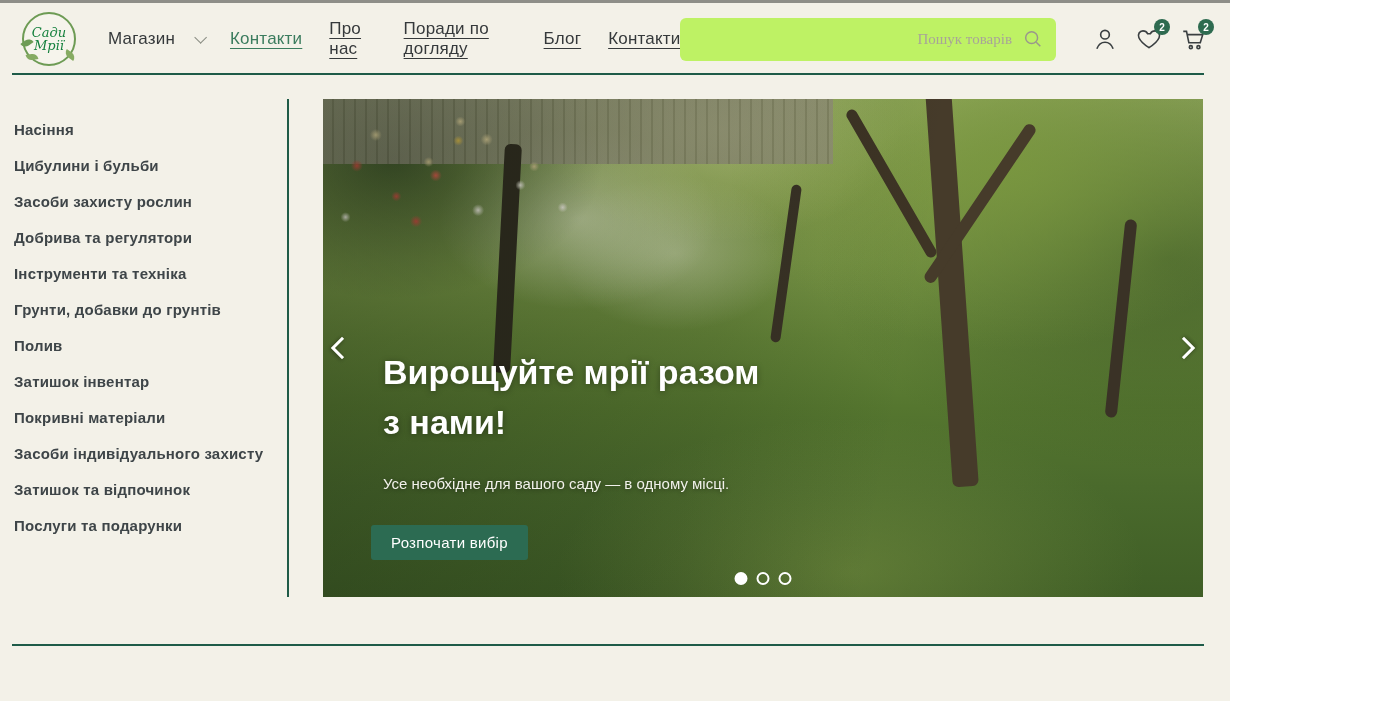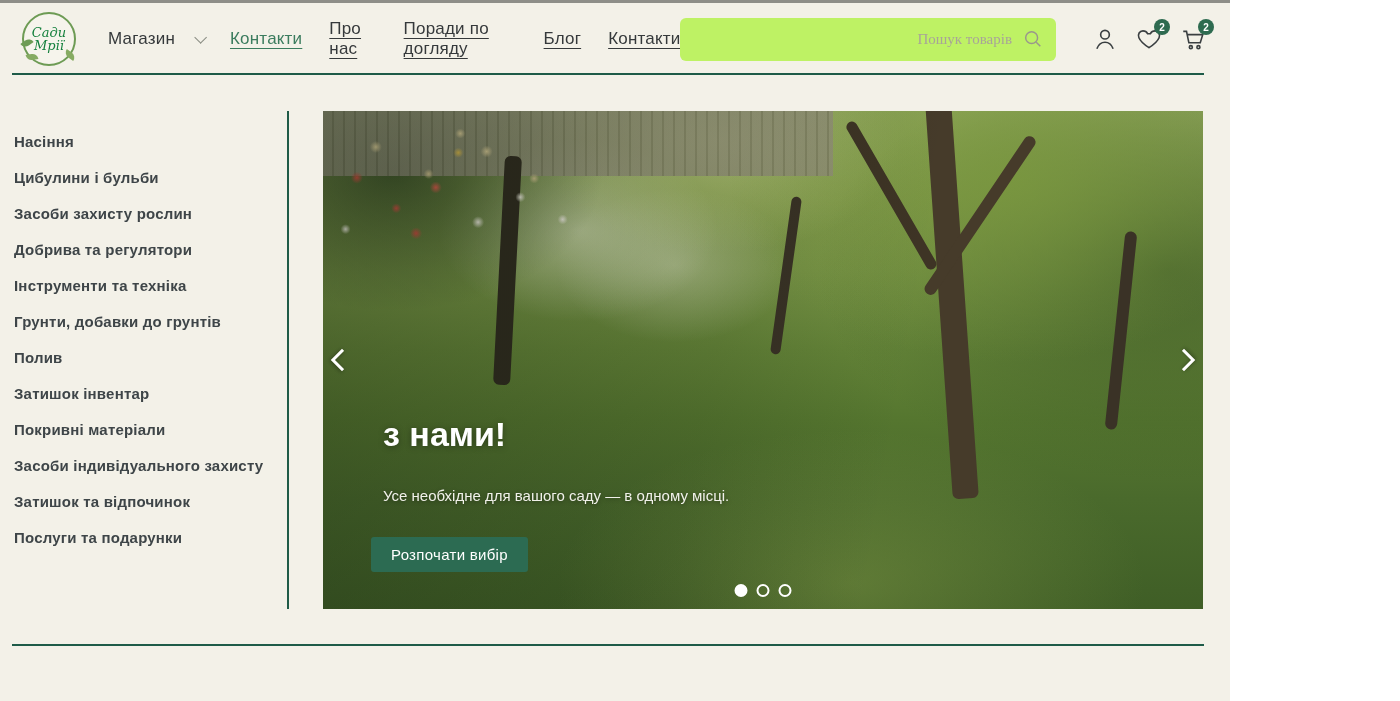--- a/index.html
+++ b/index.html
@@ -40,21 +40,21 @@
   .search-icon { position:absolute; right:12px; top:10px; width:22px; height:22px; cursor:pointer; }
 
   .header-icons { display:flex; align-items:center; gap:18px; margin-left:36px; }
   .icon-btn { position:relative; width:26px; height:26px; cursor:pointer; }
   .icon-btn svg { width:100%; height:100%; stroke:#3a3f41; fill:none; stroke-width:1.5; }
   .badge { position:absolute; top:-7px; right:-8px; width:16px; height:16px; background:#2e6b50;
            border-radius:50%; color:#fff; font-size:10px; font-weight:700;
            display:flex; align-items:center; justify-content:center; }
 
   
-  .main { display:flex; margin-top:36px; }
+  .main { display:flex; margin-top:24px; }
 
   .sidebar { width:289px; height:498px; border-right:2px solid #1f5b47; padding:12px 0 0 14px; }
   .sidebar ul { list-style:none; }
   .sidebar li { height:36px; display:flex; align-items:center; font-size:15px; font-weight:700;
                 color:#3e4548; letter-spacing:.2px; cursor:pointer; }
 
   
   .hero { position:relative; margin-left:34px; width:880px; height:498px; overflow:hidden;
           background:linear-gradient(180deg,#93a95f 0%,#87a050 18%,#7a9747 32%,#648438 48%,
                      #55762f 62%,#4a6a2c 78%,#3f5e26 100%); }
@@ -208,21 +208,21 @@
       <div class="trunk t3"></div>
       <div class="trunk t3b1"></div>
       <div class="trunk t3b2"></div>
       <div class="trunk t4"></div>
       <div class="bg bg-flowers"></div>
       <div class="bg bg-apples"></div>
       <div class="bg hero-shade"></div>
 
       <div class="hero-content">
         <h1 class="hero-title">
-          <br>
+          <span>Вирощуйте мрії разом</span><br>
           <span>з нами!</span>
         </h1>
         <p class="hero-sub">Усе необхідне для вашого саду — в одному місці.</p>
         <button class="hero-cta">Розпочати вибір</button>
       </div>
 
       <div class="arrow left">
         <span></span>
       </div>
       <div class="arrow right">

